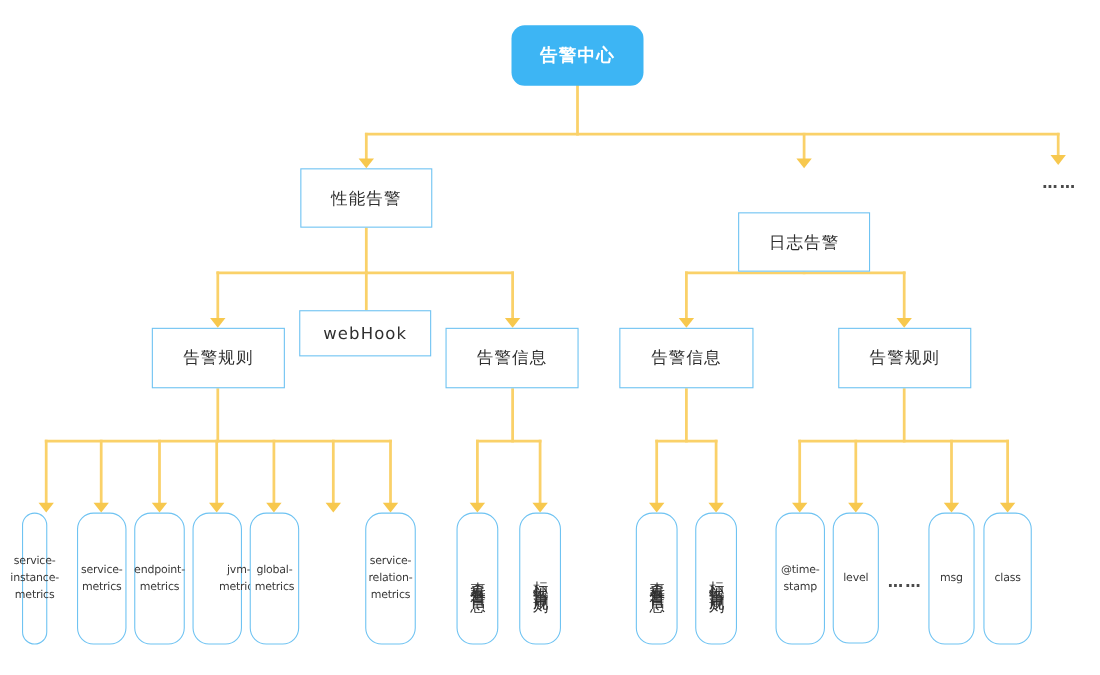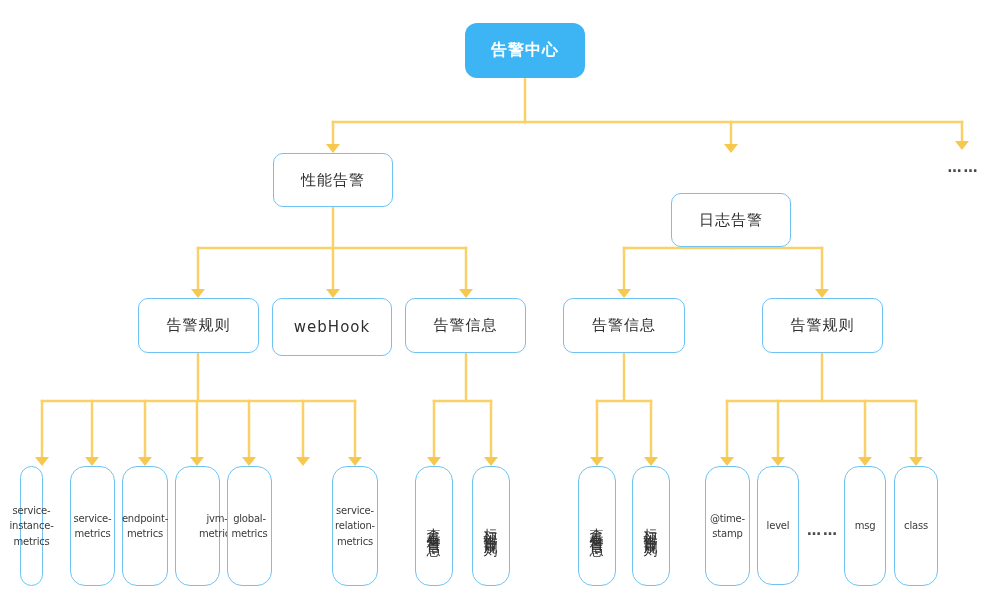--- a/index.html
+++ b/index.html
@@ -33,21 +33,21 @@
     background: #3db5f4;
     color: #ffffff;
     border-radius: 12px;
     font-size: 16px;
     letter-spacing: 1px;
     border: none;
     font-weight: bold;
   }
   .kind-branch {
     border: 1.5px solid #6fc3f2;
-    border-radius: 10px;
+    border-radius: 0;
     font-size: 15px;
     letter-spacing: 1px;
   }
   .kind-leaf {
     border: 1.5px solid #6fc3f2;
     border-radius: 15px;
     font-size: 10px;
     line-height: 1.55;
     letter-spacing: -0.2px;
     color: #3a3a3a;
@@ -137,21 +137,21 @@
       <polygon points="858,457 872,457 865,466" fill="#f7c84e"></polygon>
       <line x1="916" y1="401" x2="916" y2="458" stroke="#fad169" stroke-width="2.5" stroke-linecap="square"></line>
       <polygon points="909,457 923,457 916,466" fill="#f7c84e"></polygon>
     </svg>
 
 <div class="node kind-root" style="left: 465px; top: 23px; width: 120px; height: 55px;">告警中心</div>
     <div class="node kind-branch" style="left: 273px; top: 153px; width: 120px; height: 54px;">性能告警</div>
     <div class="node kind-branch" style="left: 671px; top: 153px; width: 120px; height: 54px; margin-top: 40px;">日志告警</div>
     <div class="node kind-ellipsis" style="left: 936px; top: 156px; width: 55px; height: 22px;">……</div>
     <div class="node kind-branch" style="left: 138px; top: 298px; width: 121px; height: 55px;">告警规则</div>
-    <div class="node kind-branch" style="left: 272px; top: 298px; width: 120px; height: 58px;">webHook</div>
+    <div class="node kind-branch" style="left: 272px; top: 282px; width: 120px; height: 42px;">webHook</div>
     <div class="node kind-branch" style="left: 405px; top: 298px; width: 121px; height: 55px;">告警信息</div>
     <div class="node kind-branch" style="left: 563px; top: 298px; width: 122px; height: 55px;">告警信息</div>
     <div class="node kind-branch" style="left: 762px; top: 298px; width: 121px; height: 55px;">告警规则</div>
     <div class="node kind-leaf" style="left: 20px; top: 466px; width: 23px; height: 120px;">service-instance-metrics</div>
     <div class="node kind-leaf" style="left: 70px; top: 466px; width: 45px; height: 120px;">service-metrics</div>
     <div class="node kind-leaf" style="left: 122px; top: 466px; width: 46px; height: 120px;">endpoint-metrics</div>
     <div class="node kind-leaf" style="left: 175px; top: 466px; width: 45px; height: 120px; padding-left: 40px;">jvm-metrics</div>
     <div class="node kind-leaf" style="left: 227px; top: 466px; width: 45px; height: 120px;">global-metrics</div>
     <div class="node kind-leaf" style="left: 332px; top: 466px; width: 46px; height: 120px;">service-relation-metrics</div>
     <div class="node kind-leaf-vertical" style="left: 415px; top: 466px; width: 38px; height: 120px;">查看告警信息</div>

